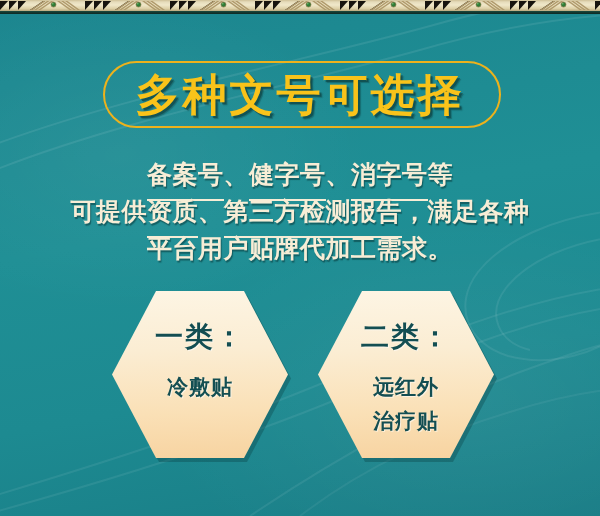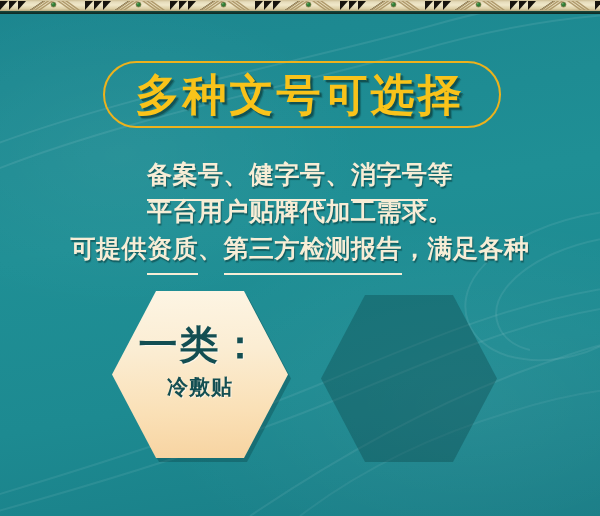--- a/index.html
+++ b/index.html
@@ -139,21 +139,21 @@
     position: absolute;
     width: 176px;
     text-align: center;
     font-family: "Liberation Serif", "DejaVu Serif", serif;
     font-weight: bold;
     color: #134e52;
     text-shadow: 1px 1px 0 rgba(255,255,255,0.55);
   }
   .hex-title {
     top: 27px;
-    font-size: 39px;
+    font-size: 28px;
     letter-spacing: 2px;
   }
   .hex-sub {
     font-size: 21px;
     letter-spacing: 1px;
   }
   .hex-sub-1 { top: 82px; }
   .hex-sub-2 { top: 116px; }
 </style>
 </head>
@@ -213,25 +213,30 @@
       <use href="#unit" x="595"></use>
     </svg>
     <div class="top-border-rule"></div>
   </div>
 
   <div class="title-pill"></div>
   <div class="title-text">多种文号可选择</div>
 
   <div class="body-copy">
     <div class="body-line"><span class="u">备案号</span><span>、</span><span class="u">健字号</span><span>、</span><span class="u">消字号</span><span>等</span></div>
+    <div class="body-line"><span>可提供</span><span class="u">资质</span><span>、</span><span class="u">第三方检测报告</span><span>，满足各种</span></div>
     <div class="body-line">平台用户贴牌代加工需求。</div>
-    <div class="body-line"><span>可提供</span><span class="u">资质</span><span>、</span><span class="u">第三方检测报告</span><span>，满足各种</span></div>
   </div>
 
   <div class="hex-shadow hex-1-shad"></div>
   <div class="hex hex-1">
     <div class="hex-label hex-title">一类：</div>
     <div class="hex-label hex-sub hex-sub-1">冷敷贴</div>
   </div>
 
   <div class="hex-shadow hex-2-shad"></div>
+  <div class="hex hex-2">
+    <div class="hex-label hex-title">二类：</div>
+    <div class="hex-label hex-sub hex-sub-1">远红外</div>
+    <div class="hex-label hex-sub hex-sub-2">治疗贴</div>
+  </div>
 
 </div>
 
 </body></html>

